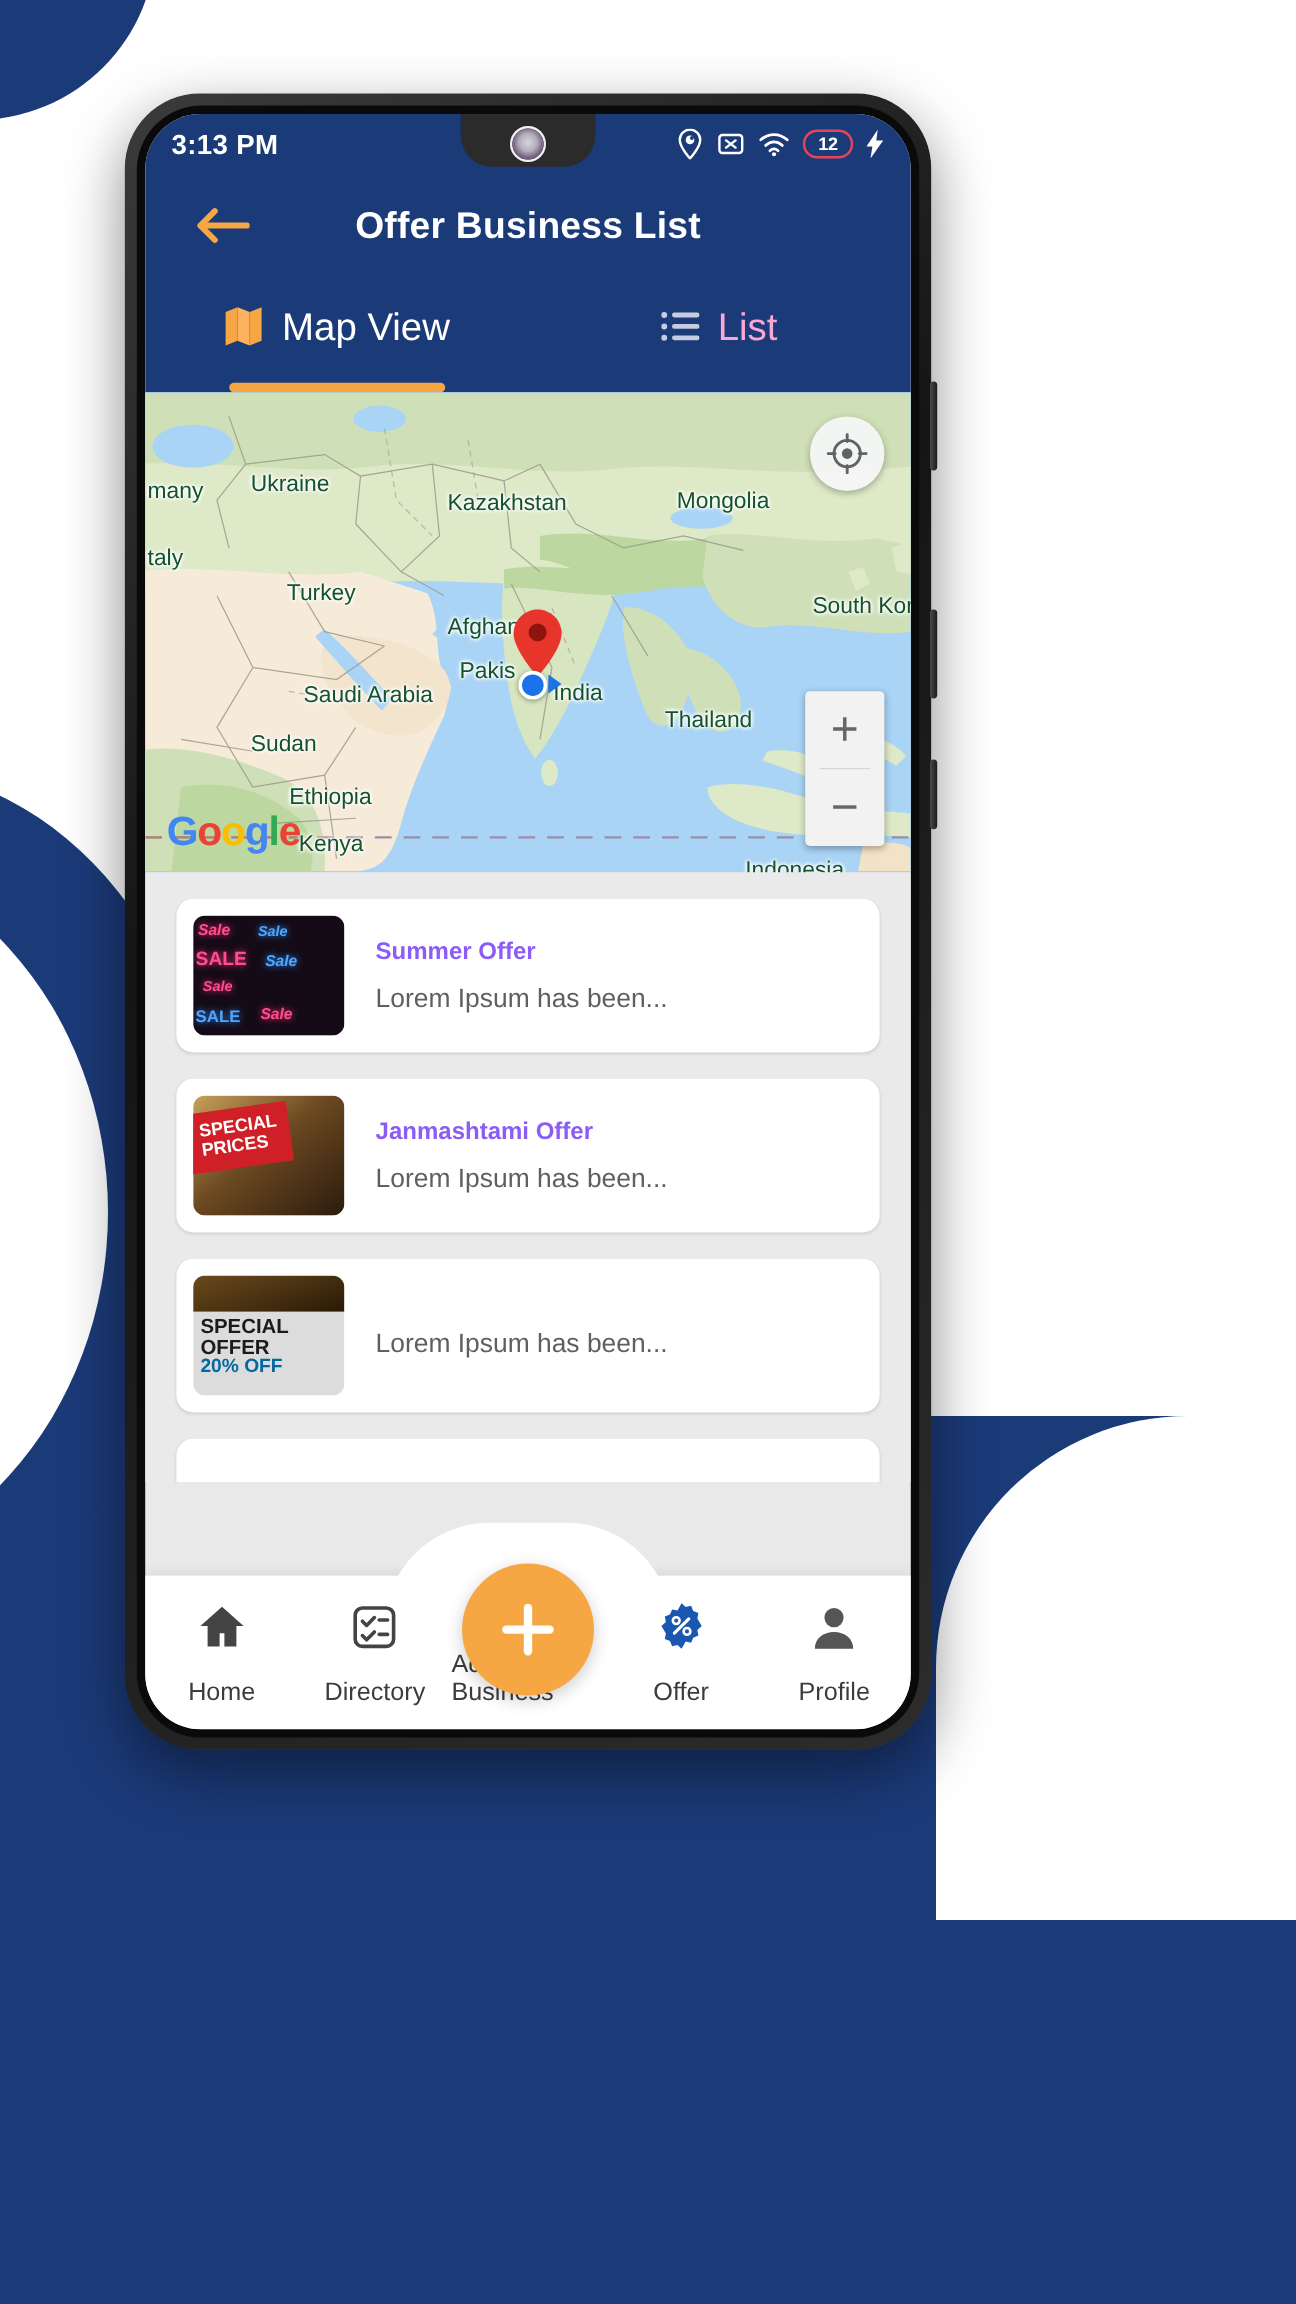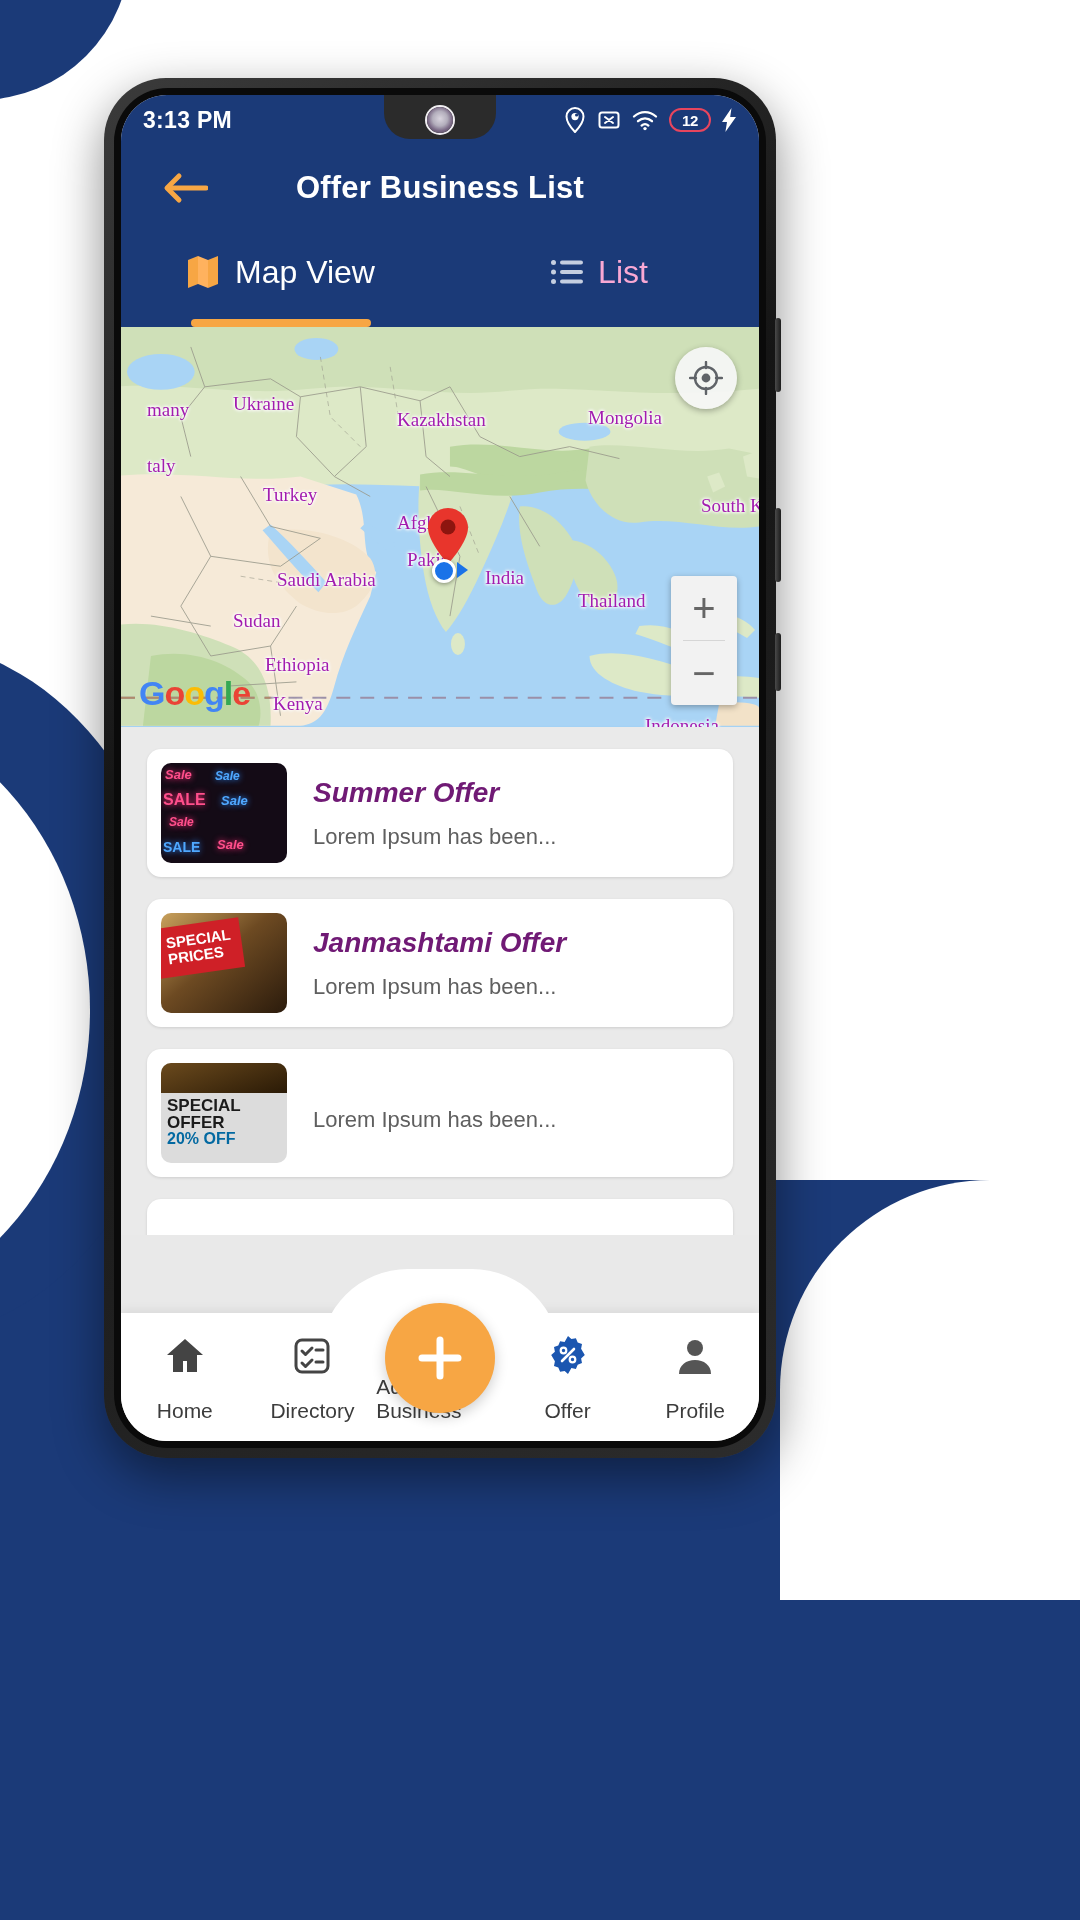--- a/index.html
+++ b/index.html
@@ -137,25 +137,24 @@
   }
 
   
   #map-area {
     position:relative; height:400px; overflow:hidden;
     background:#a4d2f4;
   }
   #map-svg { position:absolute; inset:0; }
   .map-label {
     position:absolute;
-    font-size:19px; color:#a21caf;
-    font-family:Liberation Serif, serif;
+    font-size:19px; color:#14532d;
+    font-family:Liberation Sans, sans-serif;
     text-shadow:0 0 4px #fff,0 0 4px #fff,0 0 3px #fff,0 0 3px #fff;
     white-space:nowrap;
-    margin-left:24px;
   }
 
   #map-pin {
     position:absolute; left:305px; top:180px; width:44px; height:58px;
   }
   #user-dot {
     position:absolute; left:311px; top:232px;
     width:24px; height:24px; border-radius:50%;
     background:#1a73e8; border:3px solid #ffffff;
     box-shadow:0 1px 4px rgba(0,0,0,0.4);
@@ -209,22 +208,22 @@
     display:flex; align-items:center; padding:14px;
     box-shadow:0 1px 3px rgba(0,0,0,0.12);
     cursor:pointer;
   }
   .offer-thumb {
     width:126px; height:100px; border-radius:10px;
     flex:0 0 auto; overflow:hidden; position:relative;
   }
   .offer-text { padding-left:26px; flex:1; min-width:0; }
   .offer-title {
-    font-size:28px; font-weight:bold; color:#701a75; line-height:1.2;
-    white-space:nowrap; overflow:hidden;font-style:italic;
+    font-size:20px; font-weight:bold; color:#8b5cf6; line-height:1.2;
+    white-space:nowrap; overflow:hidden;
   }
   .offer-sub {
     font-size:22px; color:#5f5f5f; margin-top:14px;
     white-space:nowrap; overflow:hidden;
   }
 
   
   .thumb-sale {
     background:#140b16; position:absolute; inset:0;
   }

